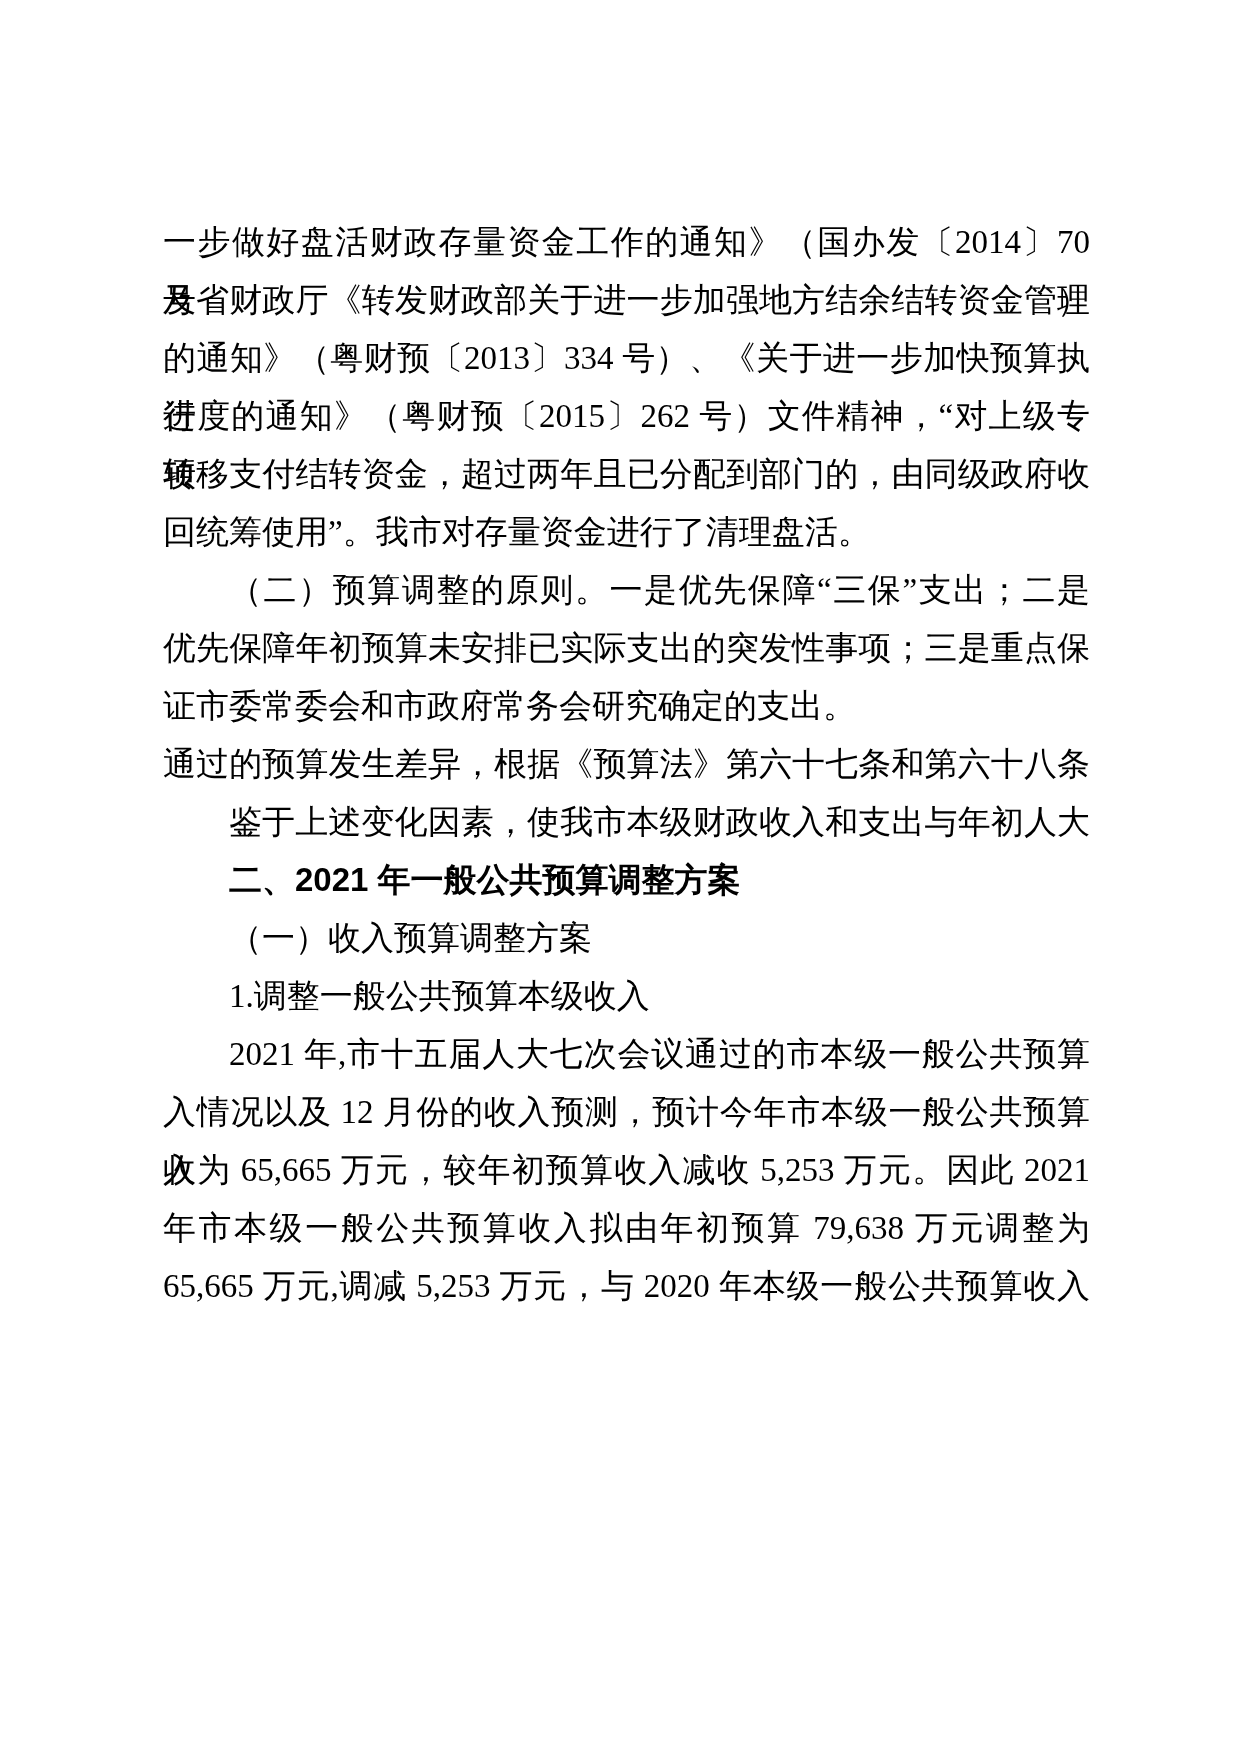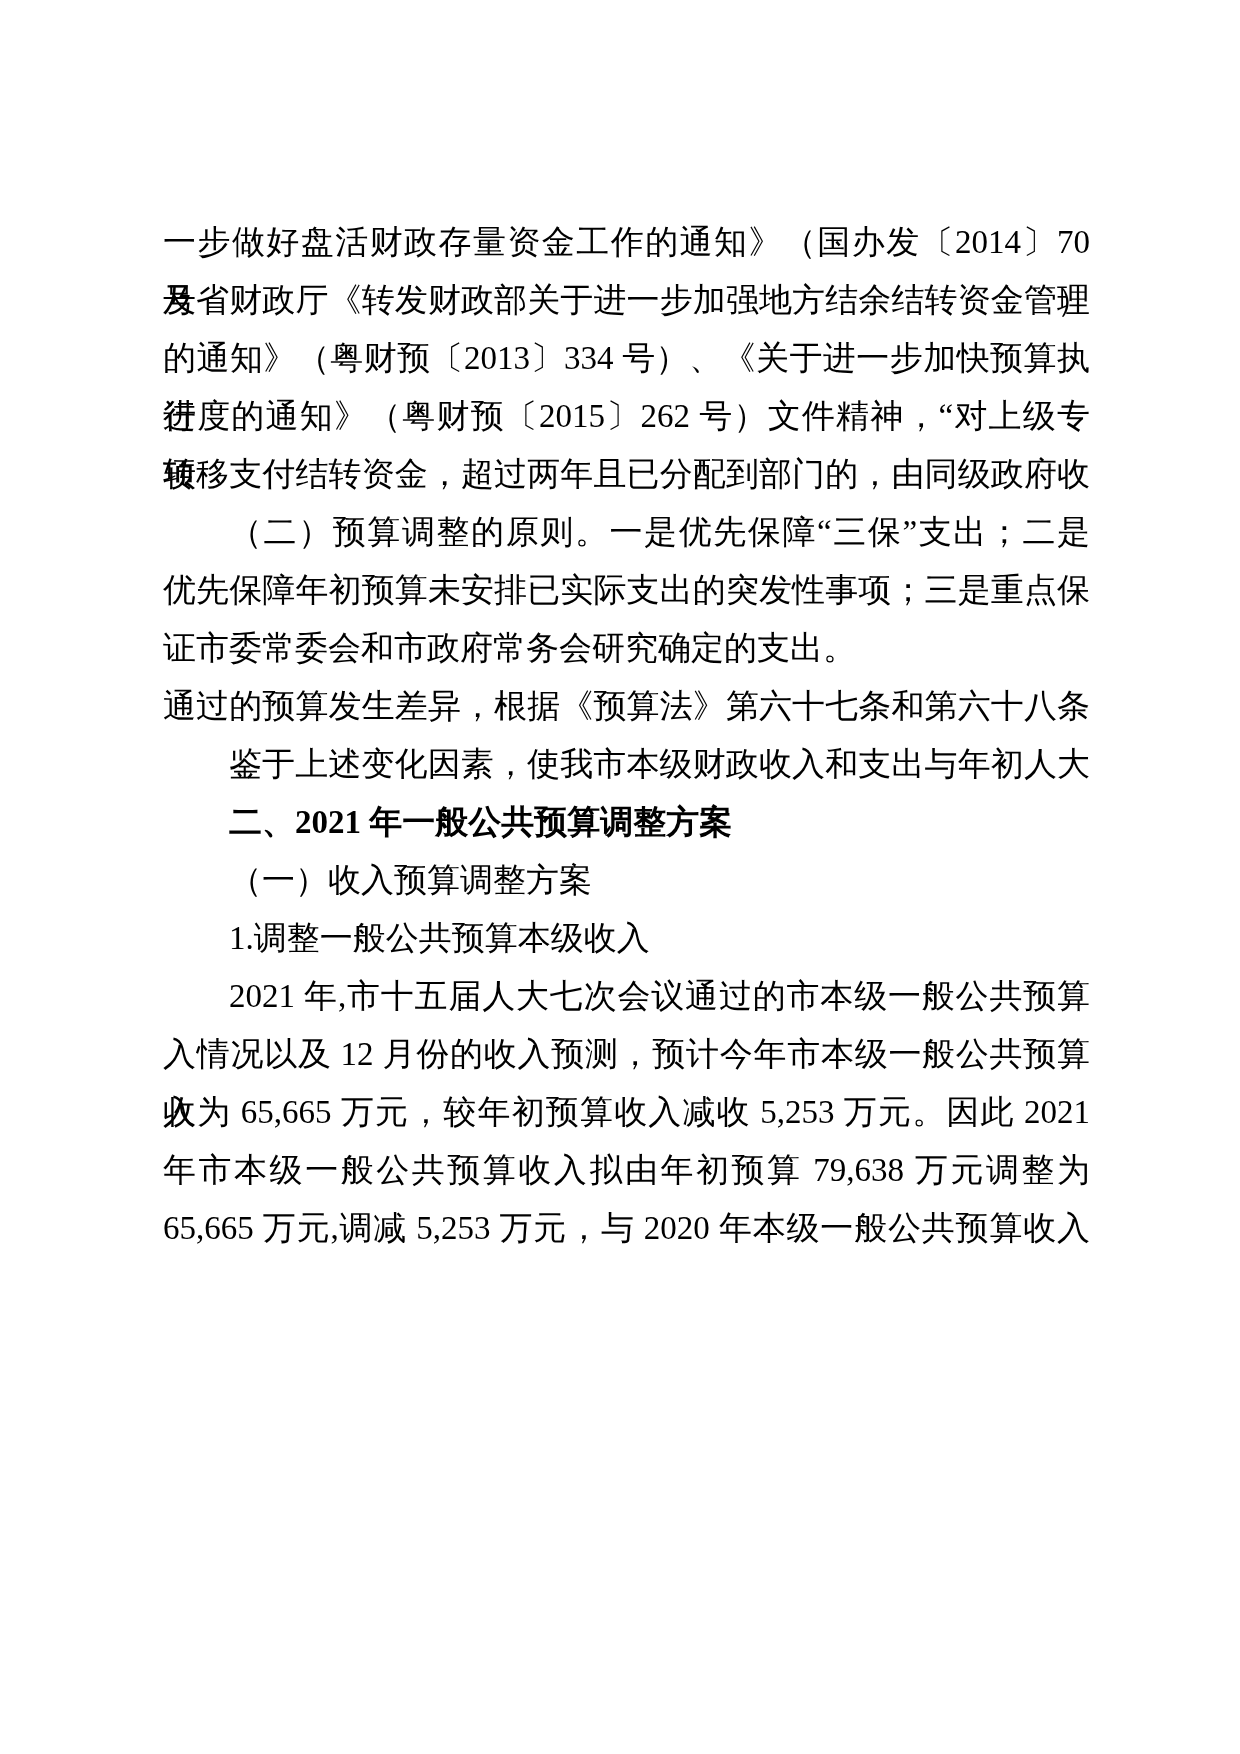--- a/index.html
+++ b/index.html
@@ -33,21 +33,21 @@
   .line.j {
     text-align: justify;
     text-align-last: justify;
   }
   
   .line.ind {
     text-indent: 2em;
   }
   
   .line.h1 {
-    font-family: Liberation Serif, serif;
+    font-family: Liberation Sans, sans-serif;
     font-weight: bold;
   }
   
   .line.h2 {
     font-weight: normal;
   }
   .footer {
     position: absolute;
     left: 0;
     top: 1622px;
@@ -62,20 +62,21 @@
 </head>
 <body>
 
 <div class="page">
   <div class="content">
       <div class="line body j">一步做好盘活财政存量资金工作的通知》（国办发〔2014〕70 号）</div>
       <div class="line body j">及省财政厅《转发财政部关于进一步加强地方结余结转资金管理</div>
       <div class="line body j">的通知》（粤财预〔2013〕334 号）、《关于进一步加快预算执行</div>
       <div class="line body j">进度的通知》（粤财预〔2015〕262 号）文件精神，“对上级专项</div>
       <div class="line body j">转移支付结转资金，超过两年且已分配到部门的，由同级政府收</div>
+      <div class="line body">回统筹使用”。我市对存量资金进行了清理盘活。</div>
       <div class="line body ind j">（二）预算调整的原则。一是优先保障“三保”支出；二是</div>
       <div class="line body j">优先保障年初预算未安排已实际支出的突发性事项；三是重点保</div>
       <div class="line body">证市委常委会和市政府常务会研究确定的支出。</div>
       <div class="line body j">通过的预算发生差异，根据《预算法》第六十七条和第六十八条</div>
       <div class="line body ind j">鉴于上述变化因素，使我市本级财政收入和支出与年初人大</div>
       <div class="line h1 ind">二、2021 年一般公共预算调整方案</div>
       <div class="line h2 ind">（一）收入预算调整方案</div>
       <div class="line body ind">1.调整一般公共预算本级收入</div>
       <div class="line body ind j">2021 年,市十五届人大七次会议通过的市本级一般公共预算</div>
       <div class="line body j">入情况以及 12 月份的收入预测，预计今年市本级一般公共预算收</div>

